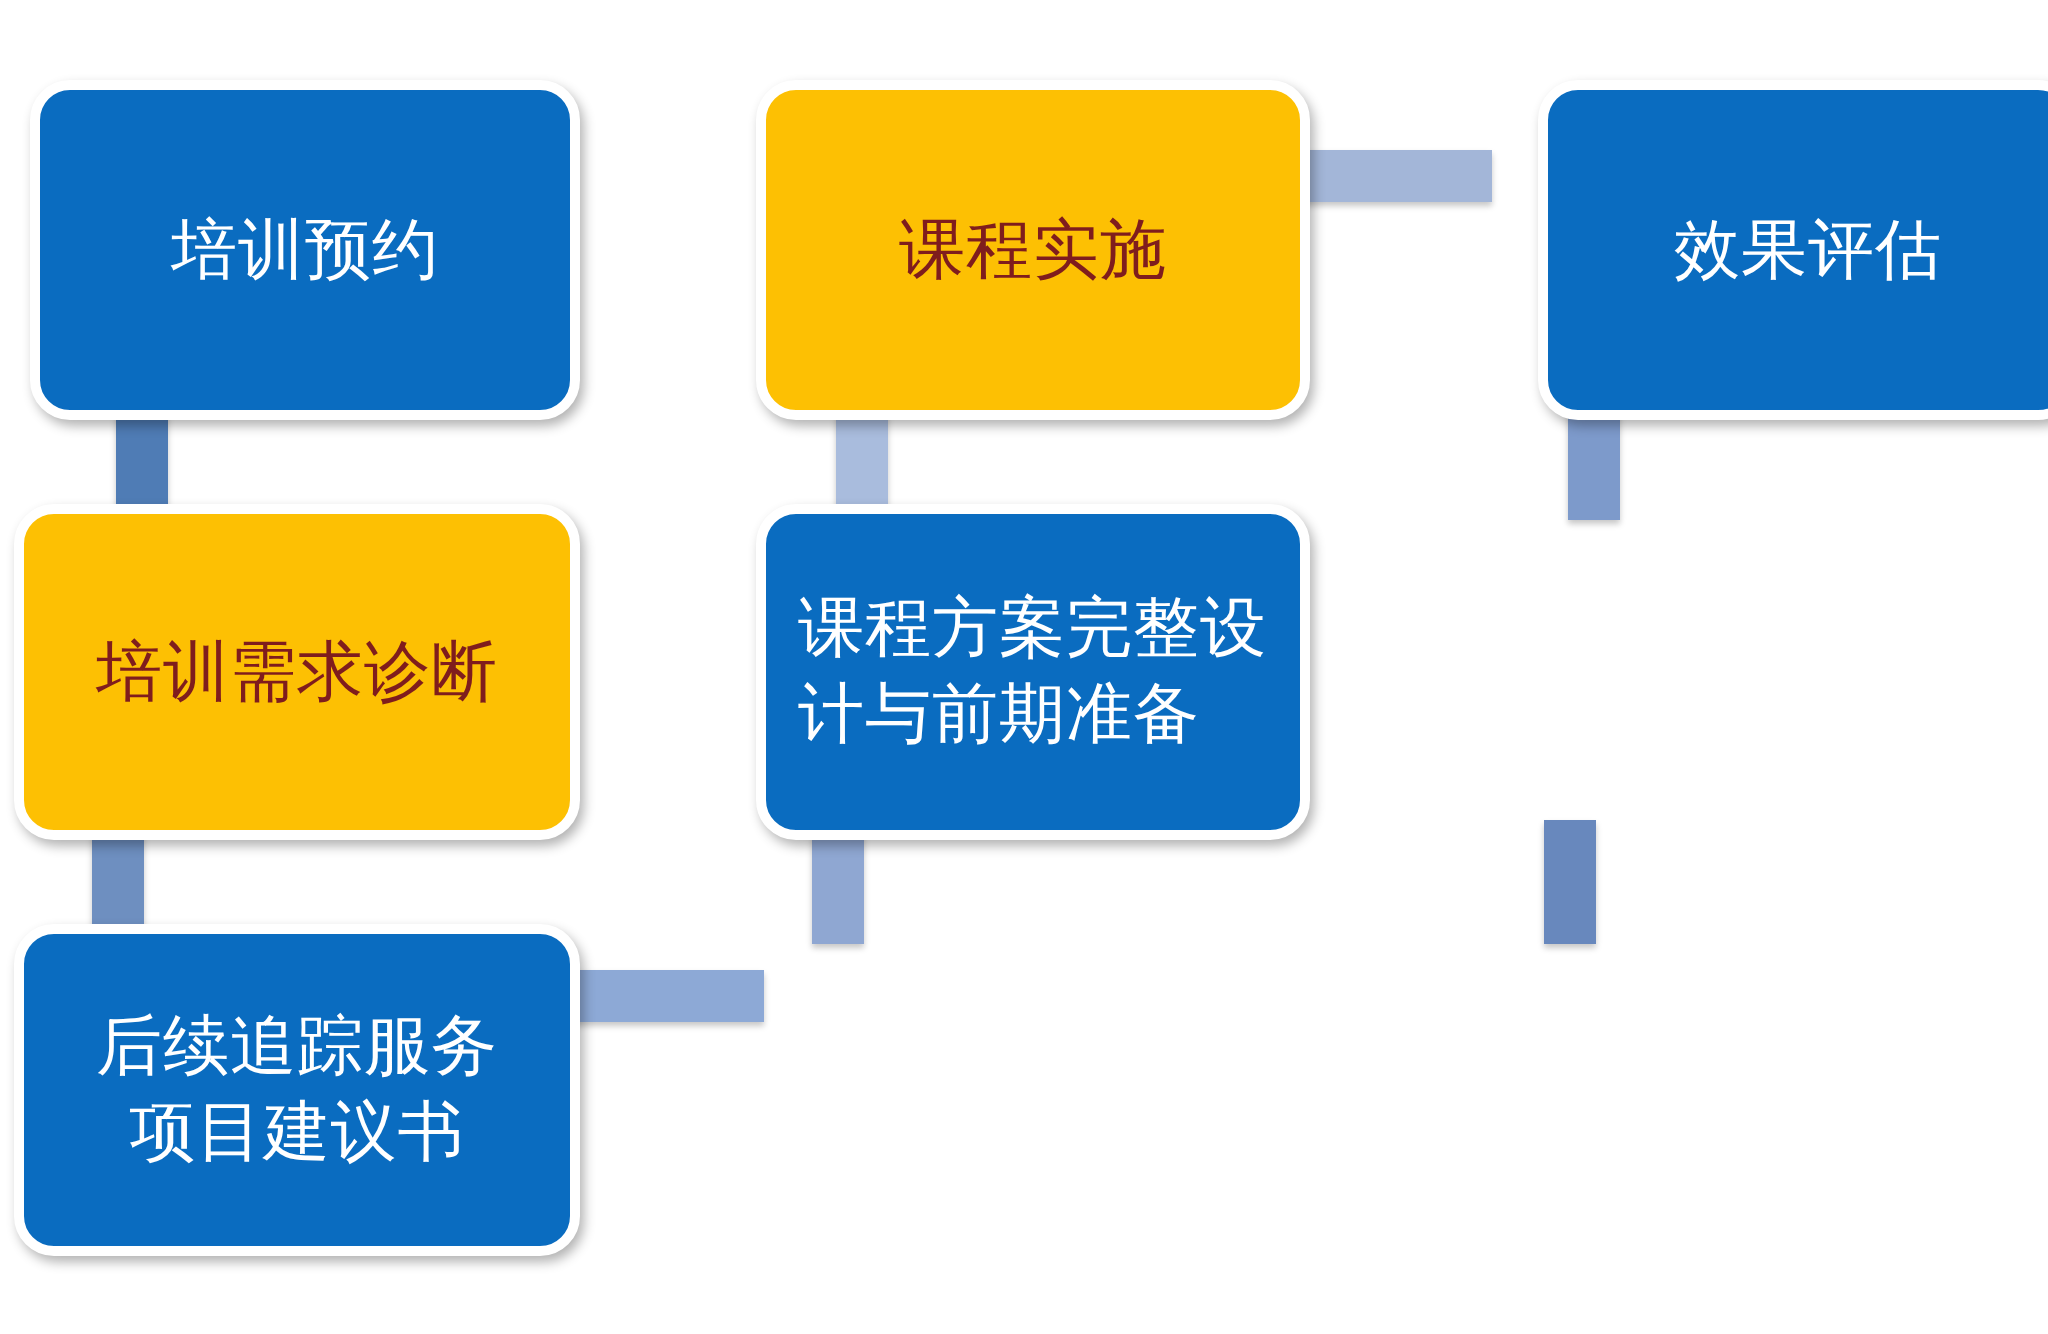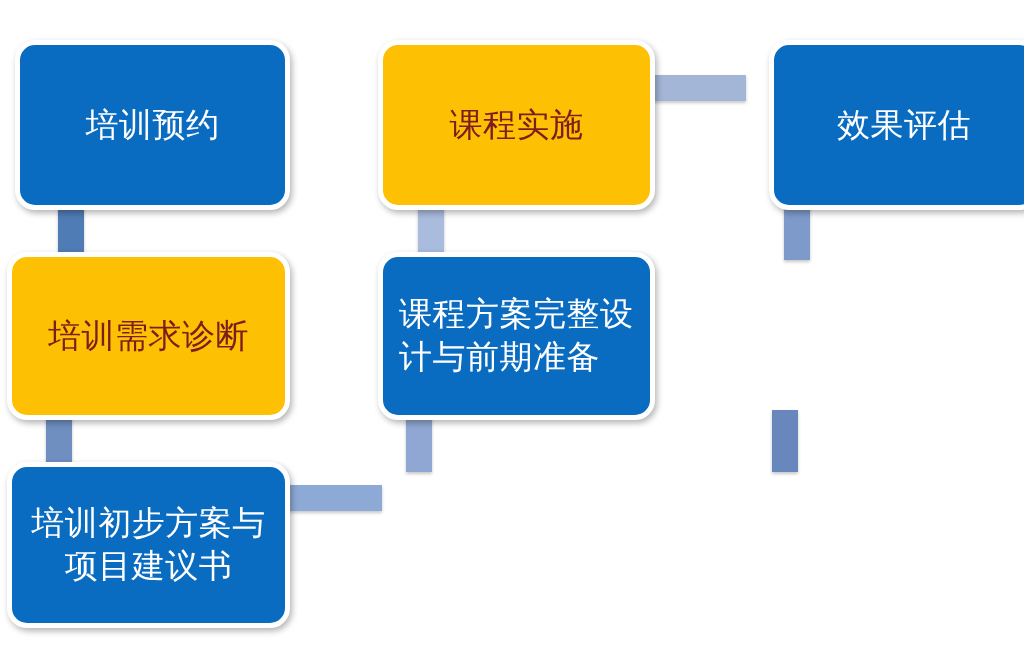--- a/index.html
+++ b/index.html
@@ -90,19 +90,19 @@
     <span class="label text-black align-center">培训需求诊断</span>
   </div>
 
   <div class="node fill-blue" style="left:378px; top:252px; width:277px; height:168px;">
     <span class="label text-white align-left">课程方案完整设
 计与前期准备</span>
   </div>
 
 
   <div class="node fill-blue" style="left:7px; top:462px; width:283px; height:166px;">
-    <span class="label text-white align-center">培训初步方案与
+    <span class="label text-white align-center">后续追踪服务
 项目建议书</span>
   </div>
 
 
 
 </div>
 
 </body></html>

